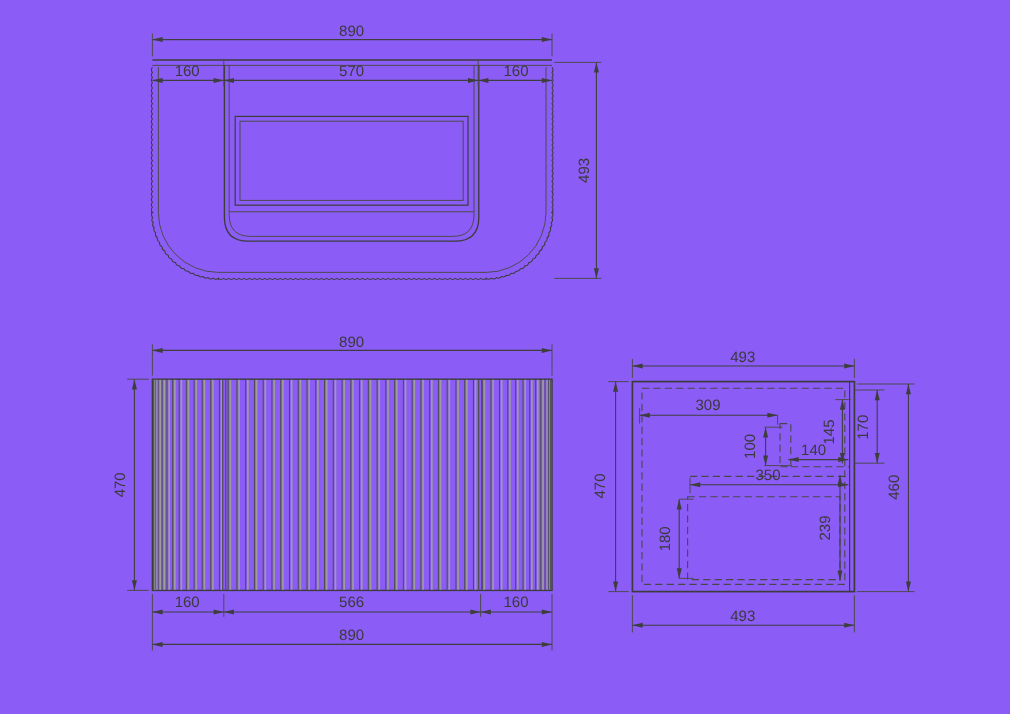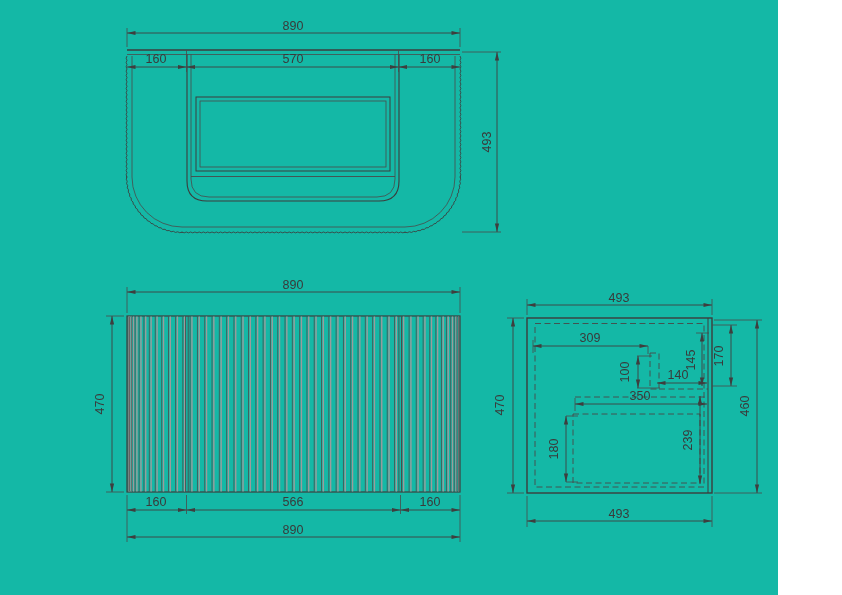--- a/index.html
+++ b/index.html
@@ -1,16 +1,16 @@
 <!DOCTYPE html>
 <html><head>
 <meta charset="utf-8">
 <style>
   html,body{margin:0;padding:0;background:#ffffff;}
-  .stage{position:relative;width:778px;height:595px;background:#14b8a6;overflow:hidden;}
+  .stage{position:relative;width:842px;height:595px;background:#8b5cf6;overflow:hidden;}
   svg{display:block;}
   .dl{font-family:"Liberation Sans", sans-serif;font-size:12.5px;fill:#3a3a3a;}
   .outline{stroke:#3c3c3c;fill:none;}
   .thin{stroke:#4a4a4a;fill:none;}
   .dashed{stroke:#474747;fill:none;stroke-width:0.9;stroke-dasharray:6 3.5;}
   .dim{stroke:#3e3e3e;stroke-width:0.9;}
   .ext{stroke:#4a4a4a;stroke-width:0.8;}
   .arr{fill:#3e3e3e;stroke:none;}
 </style>
 </head>

